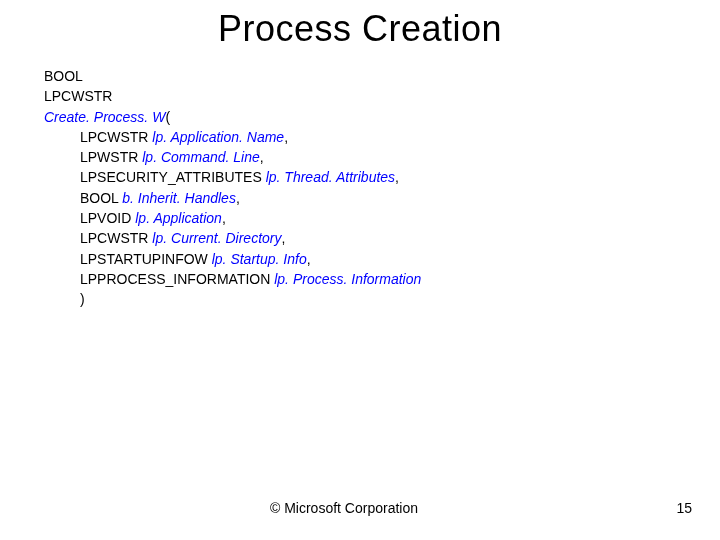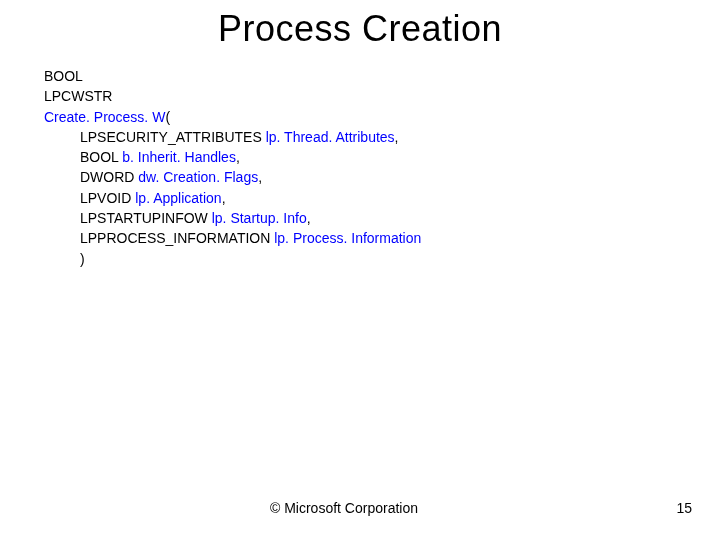--- a/index.html
+++ b/index.html
@@ -34,20 +34,21 @@
     left: 44px;
     width: 640px;
     font-size: 14px;
     line-height: 1.45;
   }
   .indent {
     padding-left: 36px;
   }
   .blue {
     color: #0000ff;
+    font-style: italic;
   }
   .footer {
     position: absolute;
     bottom: 24px;
     left: 0;
     width: 688px;
     text-align: center;
     font-size: 14px;
     color: #000000;
   }
@@ -68,30 +69,36 @@
   <div class="title">Process Creation</div>
 
   <div class="body">
     <div>BOOL</div>
     <div>LPCWSTR</div>
     <div>
       <span class="blue">Create. Process. W</span><span>(</span>
     </div>
 
     <div class="indent">
+      <span>LPCWSTR </span><span class="blue">lp. Application. Name</span><span>,</span>
+    </div>
+    <div class="indent">
+      <span>LPWSTR </span><span class="blue">lp. Command. Line</span><span>,</span>
+    </div>
+    <div class="indent">
       <span>LPSECURITY_ATTRIBUTES </span><span class="blue">lp. Thread. Attributes</span><span>,</span>
     </div>
     <div class="indent">
       <span>BOOL </span><span class="blue">b. Inherit. Handles</span><span>,</span>
     </div>
     <div class="indent">
-      <span>DWORD </span><span class="blue">dw. Creation. Flags</span><span>,</span>
+      <span>LPVOID </span><span class="blue">lp. Application</span><span>,</span>
     </div>
     <div class="indent">
-      <span>LPVOID </span><span class="blue">lp. Application</span><span>,</span>
+      <span>LPCWSTR </span><span class="blue">lp. Current. Directory</span><span>,</span>
     </div>
     <div class="indent">
       <span>LPSTARTUPINFOW </span><span class="blue">lp. Startup. Info</span><span>,</span>
     </div>
     <div class="indent">
       <span>LPPROCESS_INFORMATION </span><span class="blue">lp. Process. Information</span><span></span>
     </div>
 
     <div class="indent">)</div>
   </div>

